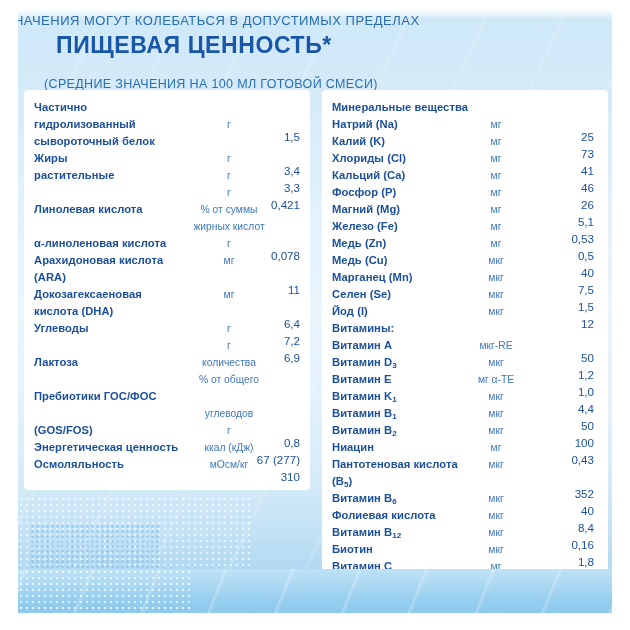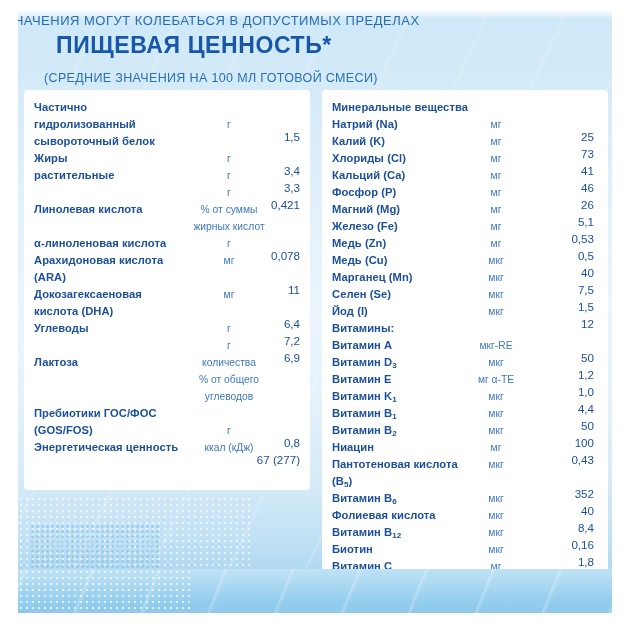--- a/index.html
+++ b/index.html
@@ -98,21 +98,21 @@
   .title {
     font-size: 23px;
     font-weight: bold;
     letter-spacing: 0.6px;
     color: #1756a9;
     line-height: 1;
     margin: 12px;
     white-space: nowrap;
   }
   .subtitle {
-    margin: 14px 0 0 0;
+    margin: 20px 0 0 0;
     font-size: 12.5px;
     color: #2a6fb5;
     letter-spacing: 0.35px;
     white-space: nowrap;
   }
 
   
   .card {
     position: absolute;
     background: #ffffff;
@@ -346,38 +346,43 @@
           <span class="lbl">Лактоза</span>
           <span class="unit">количества</span>
           <span class="val"></span>
         </div>
         <div class="row">
           <span class="lbl"></span>
           <span class="unit">% от общего</span>
           <span class="val"></span>
         </div>
         <div class="row">
+          <span class="lbl">Пребиотики ГОС/ФОС</span>
+          <span class="unit"></span>
+          <span class="val"></span>
+        </div>
+        <div class="row">
           <span class="lbl"></span>
           <span class="unit">углеводов</span>
-          <span class="val"></span>
-        </div>
-        <div class="row">
-          <span class="lbl">Пребиотики ГОС/ФОС</span>
-          <span class="unit"></span>
           <span class="val"></span>
         </div>
         <div class="row">
           <span class="lbl">(GOS/FOS)</span>
           <span class="unit">г</span>
           <span class="val">0,8</span>
         </div>
         <div class="row">
           <span class="lbl">Энергетическая ценность</span>
           <span class="unit">ккал (кДж)</span>
           <span class="val">67 (277)</span>
+        </div>
+        <div class="row">
+          <span class="lbl">Осмоляльность</span>
+          <span class="unit">мОсм/кг</span>
+          <span class="val">310</span>
         </div>
       </div>
   </div>
 
   <div class="card right">
     <div class="card-inner" id="right-rows">
         <div class="row">
           <span class="lbl">Минеральные вещества</span>
           <span class="unit"></span>
           <span class="val"></span>

